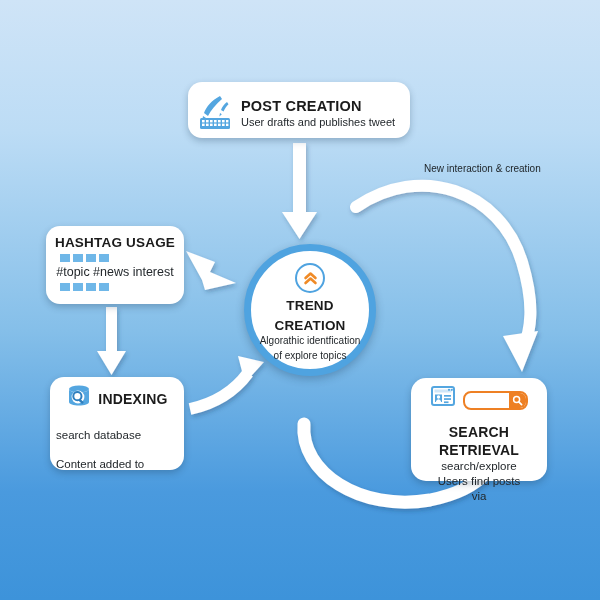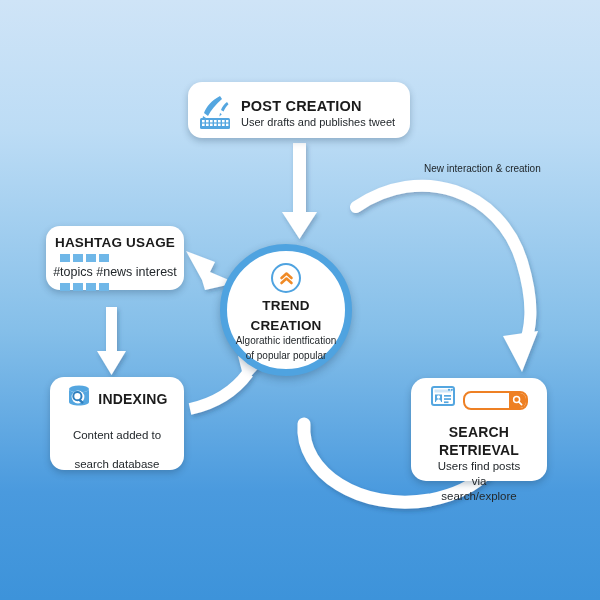--- a/index.html
+++ b/index.html
@@ -49,43 +49,42 @@
     display: flex;
     align-items: center;
     gap: 9px;
   }
   #post-creation .card-title { font-size: 14.5px; line-height: 17px; }
   #post-creation .card-sub { font-size: 11px; line-height: 15px; }
 
   
   #hashtag-usage {
     left: 46px; top: 226px;
-    width: 138px; height: 64px;
+    width: 138px; height: 78px;
     padding: 8px 6px;
     text-align: center;
   }
   #hashtag-usage .card-title { font-size: 13.5px; line-height: 17px; }
   #hashtag-usage .tags { font-size: 12.5px; line-height: 16px; color: #23282c; }
   .sqrow {
     display: flex;
     gap: 3px;
     margin: 3px 0 2px 8px;
   }
   .sqrow i {
     display: block;
     width: 10px; height: 8px;
     background: #6fb7e8;
   }
 
   
   #indexing {
     left: 50px; top: 377px;
     width: 134px; height: 93px;
-    padding: 7px 18px;
-    text-align: center;
+    padding: 7px 6px;
   }
   #indexing .head {
     display: flex;
     align-items: center;
     justify-content: center;
     gap: 6px;
   }
   #indexing .card-title { font-size: 14px; line-height: 18px; }
   #indexing .card-sub { font-size: 11.5px; line-height: 15px; margin-top: 14px; }
 
@@ -121,21 +120,21 @@
     width: 17px; height: 100%;
     background: #ee8024;
     display: flex;
     align-items: center;
     justify-content: center;
   }
 
   
   #trend-emergence {
     position: absolute;
-    left: 220px; top: 244px;
+    left: 244px; top: 244px;
     width: 132px; height: 132px;
     border-radius: 50%;
     background: #ffffff;
     border: 7px solid #4fa3e0;
     box-shadow: 0 3px 8px rgba(20,50,80,0.30);
     box-sizing: border-box;
     display: flex;
     flex-direction: column;
     align-items: center;
     padding-top: 12px;
@@ -248,21 +247,21 @@
   </div>
 
   <div class="card" id="hashtag-usage">
     <div class="card-title">HASHTAG USAGE</div>
     <div class="sqrow">
         <i></i>
         <i></i>
         <i></i>
         <i></i>
       </div>
-    <div class="tags">#topics  #news interest</div>
+    <div class="tags">#topic  #news interest</div>
     <div class="sqrow">
         <i></i>
         <i></i>
         <i></i>
         <i></i>
       </div>
   </div>
 
   <div class="card" id="indexing">
     <div class="head">
@@ -272,35 +271,35 @@
             <ellipse cx="13" cy="5" rx="10" ry="3.6"></ellipse>
             <path d="M3 5 v13 c0 2 4.5 3.6 10 3.6 s10 -1.6 10 -3.6 V5 c0 2 -4.5 3.6 -10 3.6 S3 7 3 5 Z"></path>
           </g>
           <circle cx="12" cy="13" r="6.4" fill="#ffffff"></circle>
           <circle cx="11.4" cy="12.2" r="4.1" fill="none" stroke="#2f7fbe" stroke-width="2"></circle>
           <rect x="13.6" y="14.4" width="6" height="2.4" rx="1.2" transform="rotate(42 13.6 14.4)" fill="#2f7fbe"></rect>
         </svg>
       </span>
       <span class="card-title">INDEXING</span>
     </div>
+    <div class="card-sub">search database</div>
     <div class="card-sub">Content added to</div>
-    <div class="card-sub">search database</div>
   </div>
 
   <div id="trend-emergence">
     <div class="trend-badge">
       <svg width="17" height="17" viewBox="0 0 17 17">
         <polyline points="3.5,8 8.5,3.5 13.5,8" fill="none" stroke="#f08a26" stroke-width="2.6" stroke-linecap="round" stroke-linejoin="round"></polyline>
         <polyline points="3.5,13 8.5,8.5 13.5,13" fill="none" stroke="#f08a26" stroke-width="2.6" stroke-linecap="round" stroke-linejoin="round"></polyline>
       </svg>
     </div>
     <div class="card-title">TREND</div>
     <div class="card-title">CREATION</div>
     <div class="card-sub">Algorathic identfication</div>
-    <div class="card-sub">of popular popular</div>
+    <div class="card-sub">of explore topics</div>
   </div>
 
   <div class="card" id="search-retrieval">
     <div class="head">
       <span>
         <svg width="28" height="26" viewBox="0 0 28 26">
           <rect x="2" y="2" width="22" height="18" rx="2" fill="#ffffff" stroke="#54a6e0" stroke-width="2"></rect>
           <rect x="4.5" y="4.5" width="17" height="3" fill="#cfe6f8"></rect>
           <circle cx="19" cy="4.8" r="1.1" fill="#54a6e0"></circle>
           <circle cx="21.8" cy="4.8" r="1.1" fill="#54a6e0"></circle>
@@ -316,19 +315,19 @@
         <span class="field" title=""></span>
         <span class="mag">
           <svg width="11" height="11" viewBox="0 0 11 11">
             <circle cx="4.6" cy="4.6" r="3" fill="none" stroke="#ffffff" stroke-width="1.5"></circle>
             <line x1="6.8" y1="6.8" x2="9.6" y2="9.6" stroke="#ffffff" stroke-width="1.7" stroke-linecap="round"></line>
           </svg>
         </span>
       </span>
     </div>
     <div class="card-title">SEARCH RETRIEVAL</div>
+    <div class="card-sub">search/explore</div>
     <div class="card-sub">Users find posts via</div>
-    <div class="card-sub">search/explore</div>
   </div>
 
   <div id="flow-label">New interaction &amp; creation</div>
 
 </div>
 
 </body></html>

